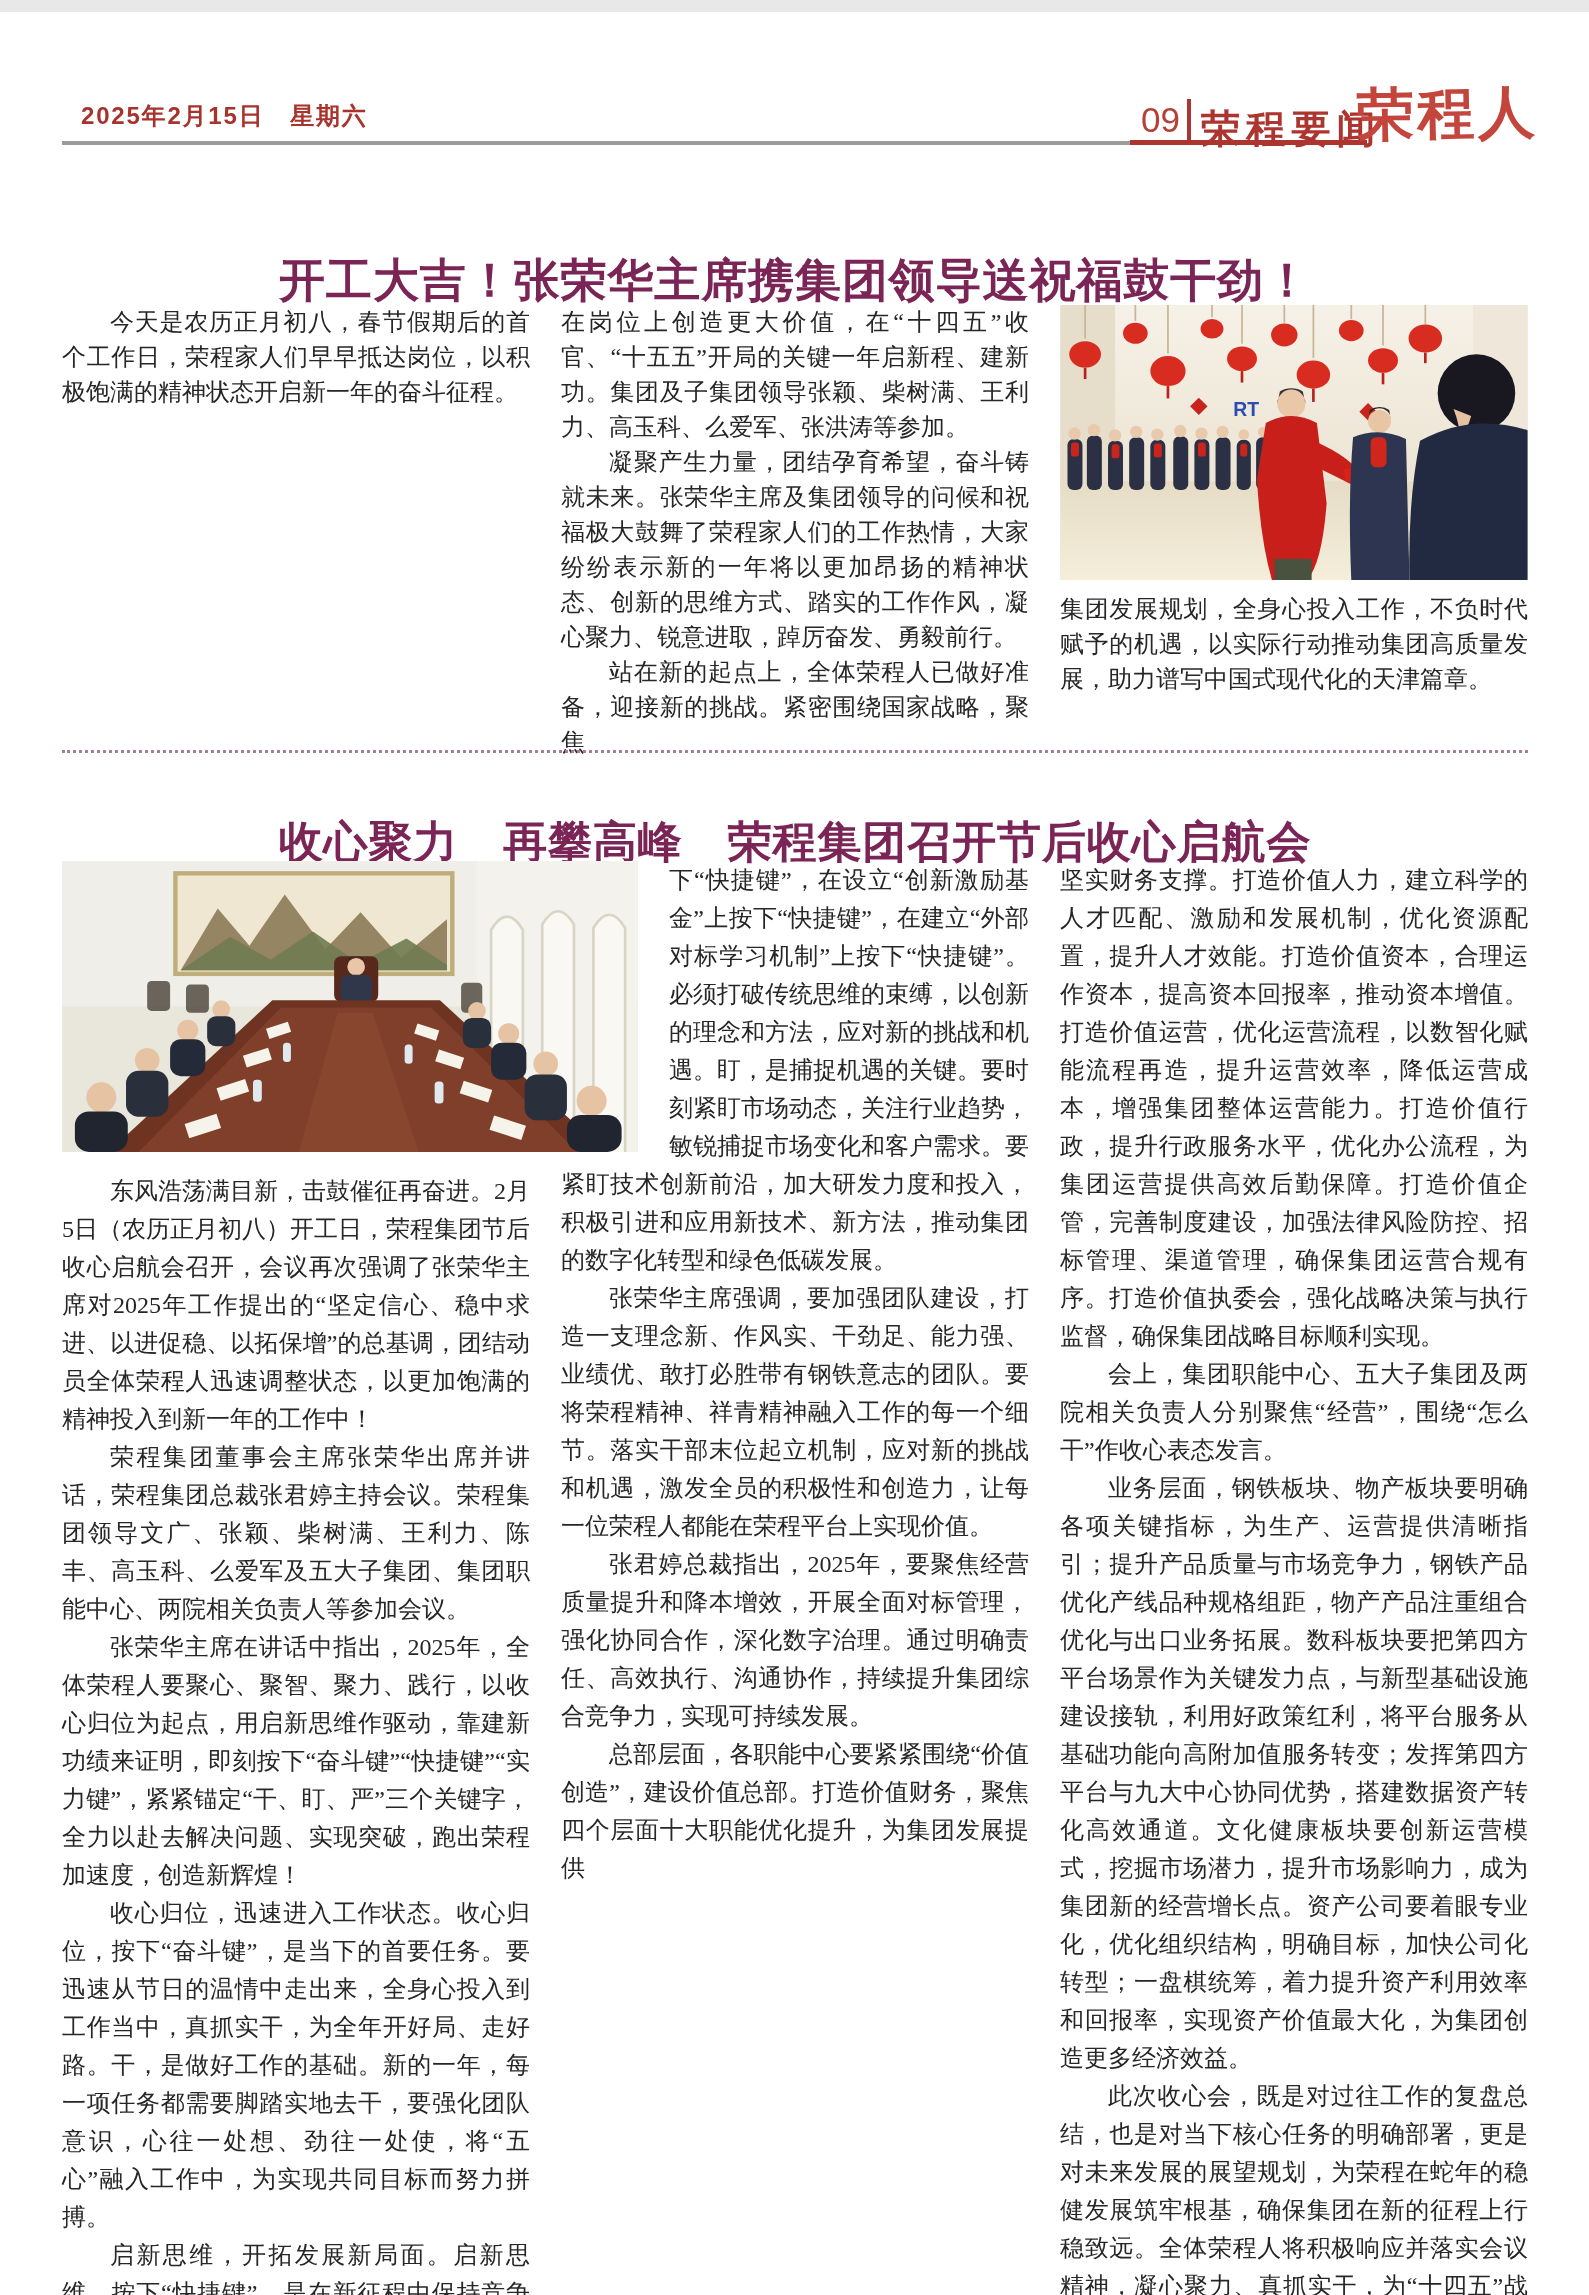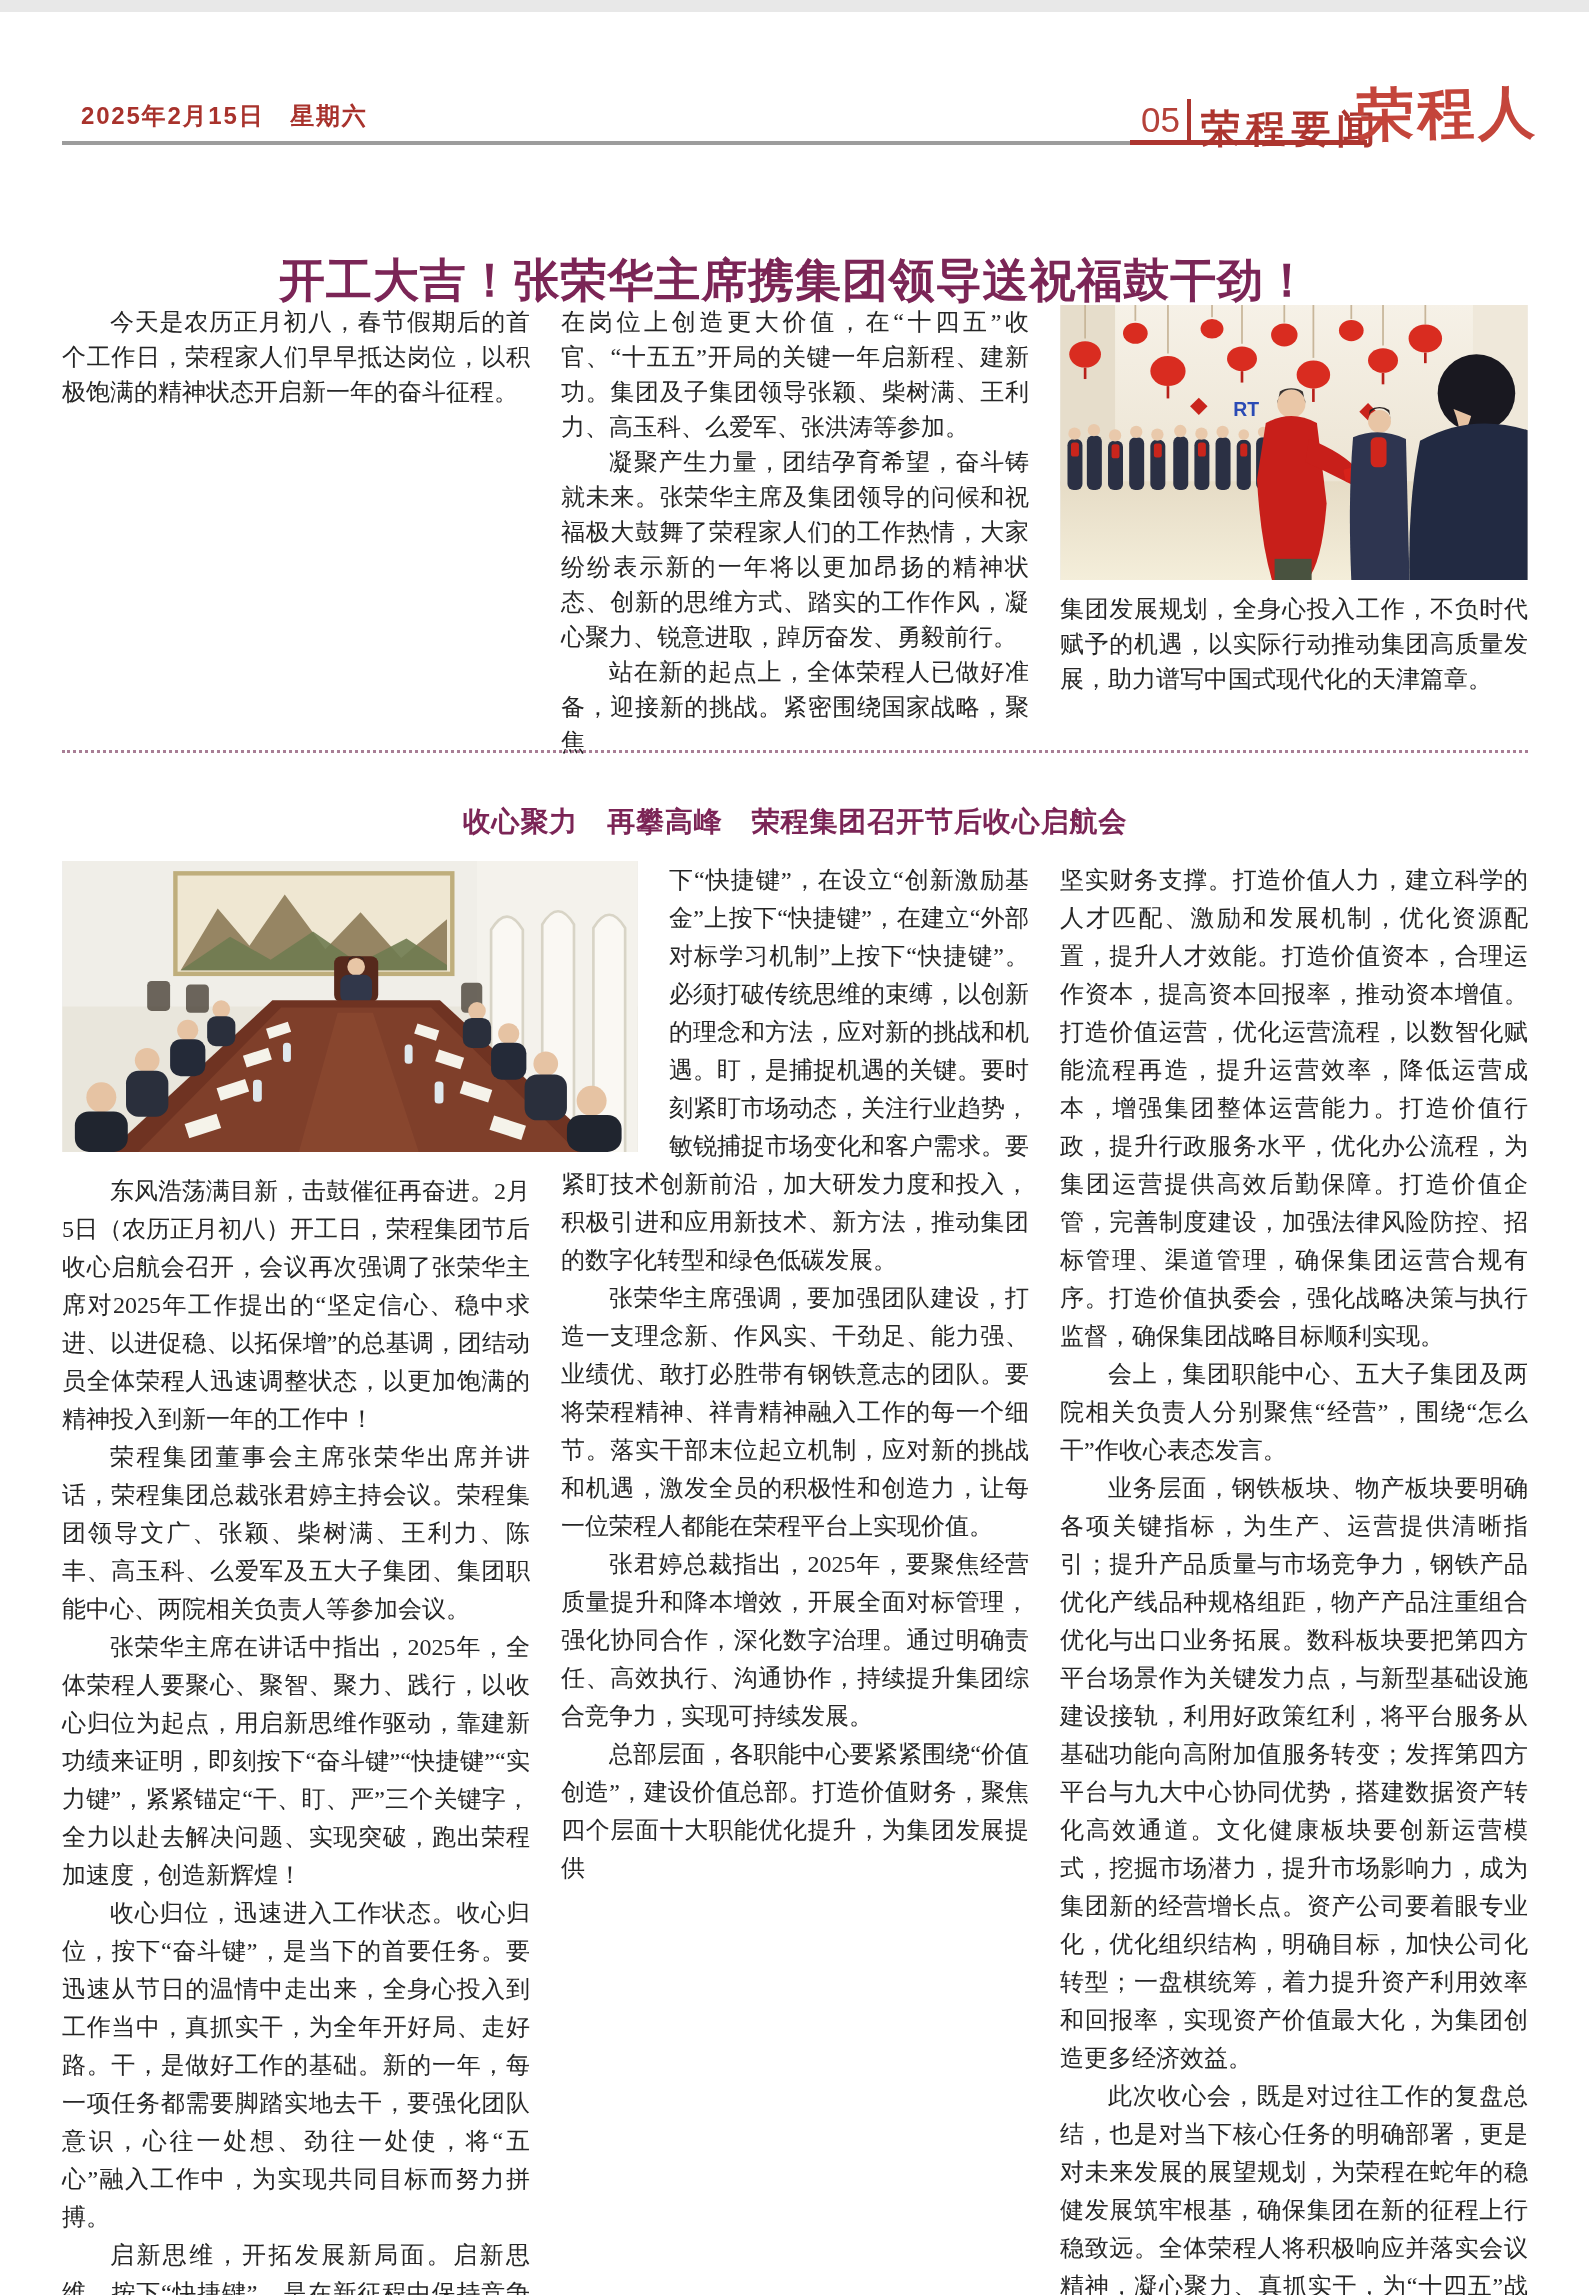--- a/index.html
+++ b/index.html
@@ -14,21 +14,21 @@
           font-size:35px;color:#b5423a;}
   .vbar{position:absolute;left:1187px;top:87px;width:3.5px;height:44px;background:#ad352f;}
   .section-name{position:absolute;left:1201px;top:90px;font-family:"Liberation Sans","DejaVu Sans",sans-serif;
           font-weight:bold;font-size:39px;letter-spacing:6.2px;color:#ad352f;}
   .masthead{position:absolute;right:51px;top:64px;font-family:"DejaVu Serif","Liberation Serif",serif;
           font-weight:bold;font-size:57px;color:#c4453b;letter-spacing:3.5px;transform:rotate(-1deg);}
   
   .a-title{position:absolute;left:62px;width:1466px;text-align:center;
            font-family:"Liberation Sans","DejaVu Sans",sans-serif;font-weight:bold;color:#7b2556;}
   #a1-title{top:207px;font-size:46px;letter-spacing:0.9px;text-align:center;}
-  #a2-title{top:772px;font-size:28px;letter-spacing:0.9px;}
+  #a2-title{top:772px;font-size:44px;letter-spacing:0.9px;}
   
   .art{position:absolute;left:62px;width:1466px;}
   #a1-body{top:293px;height:441px;font-size:24px;line-height:35px;}
   #a2-body{top:849px;height:1421px;font-size:24px;line-height:38px;}
   .col{position:absolute;top:0;width:468px;text-align:justify;}
   .c1{left:0;} .c2{left:499px;} .c3{left:998px;}
   #a2-c1{top:311px;}
   .col p{margin:0;}
   .ind{text-indent:2em;}
   .cont{text-indent:0;}
@@ -40,21 +40,21 @@
                   border-top:3.5px dotted #a87e95;}
 </style>
 </head>
 <body>
 
 <div class="page">
 
   <div class="issue-date">2025年2月15日　星期六</div>
   <div class="rule-gray"></div>
   <div class="rule-red"></div>
-  <div class="pageno">05</div>
+  <div class="pageno">09</div>
   <div class="vbar"></div>
   <div class="section-name">荣程要闻</div>
   <div class="masthead">荣程人</div>
 
   <h1 class="a-title" id="a1-title">开工大吉！张荣华主席携集团领导送祝福鼓干劲！</h1>
 
   <div class="art" id="a1-body">
     <div class="col c1">
       <p class="ind">今天是农历正月初八，春节假期后的首个工作日，荣程家人们早早抵达岗位，以积极饱满的精神状态开启新一年的奋斗征程。</p>
     </div>

